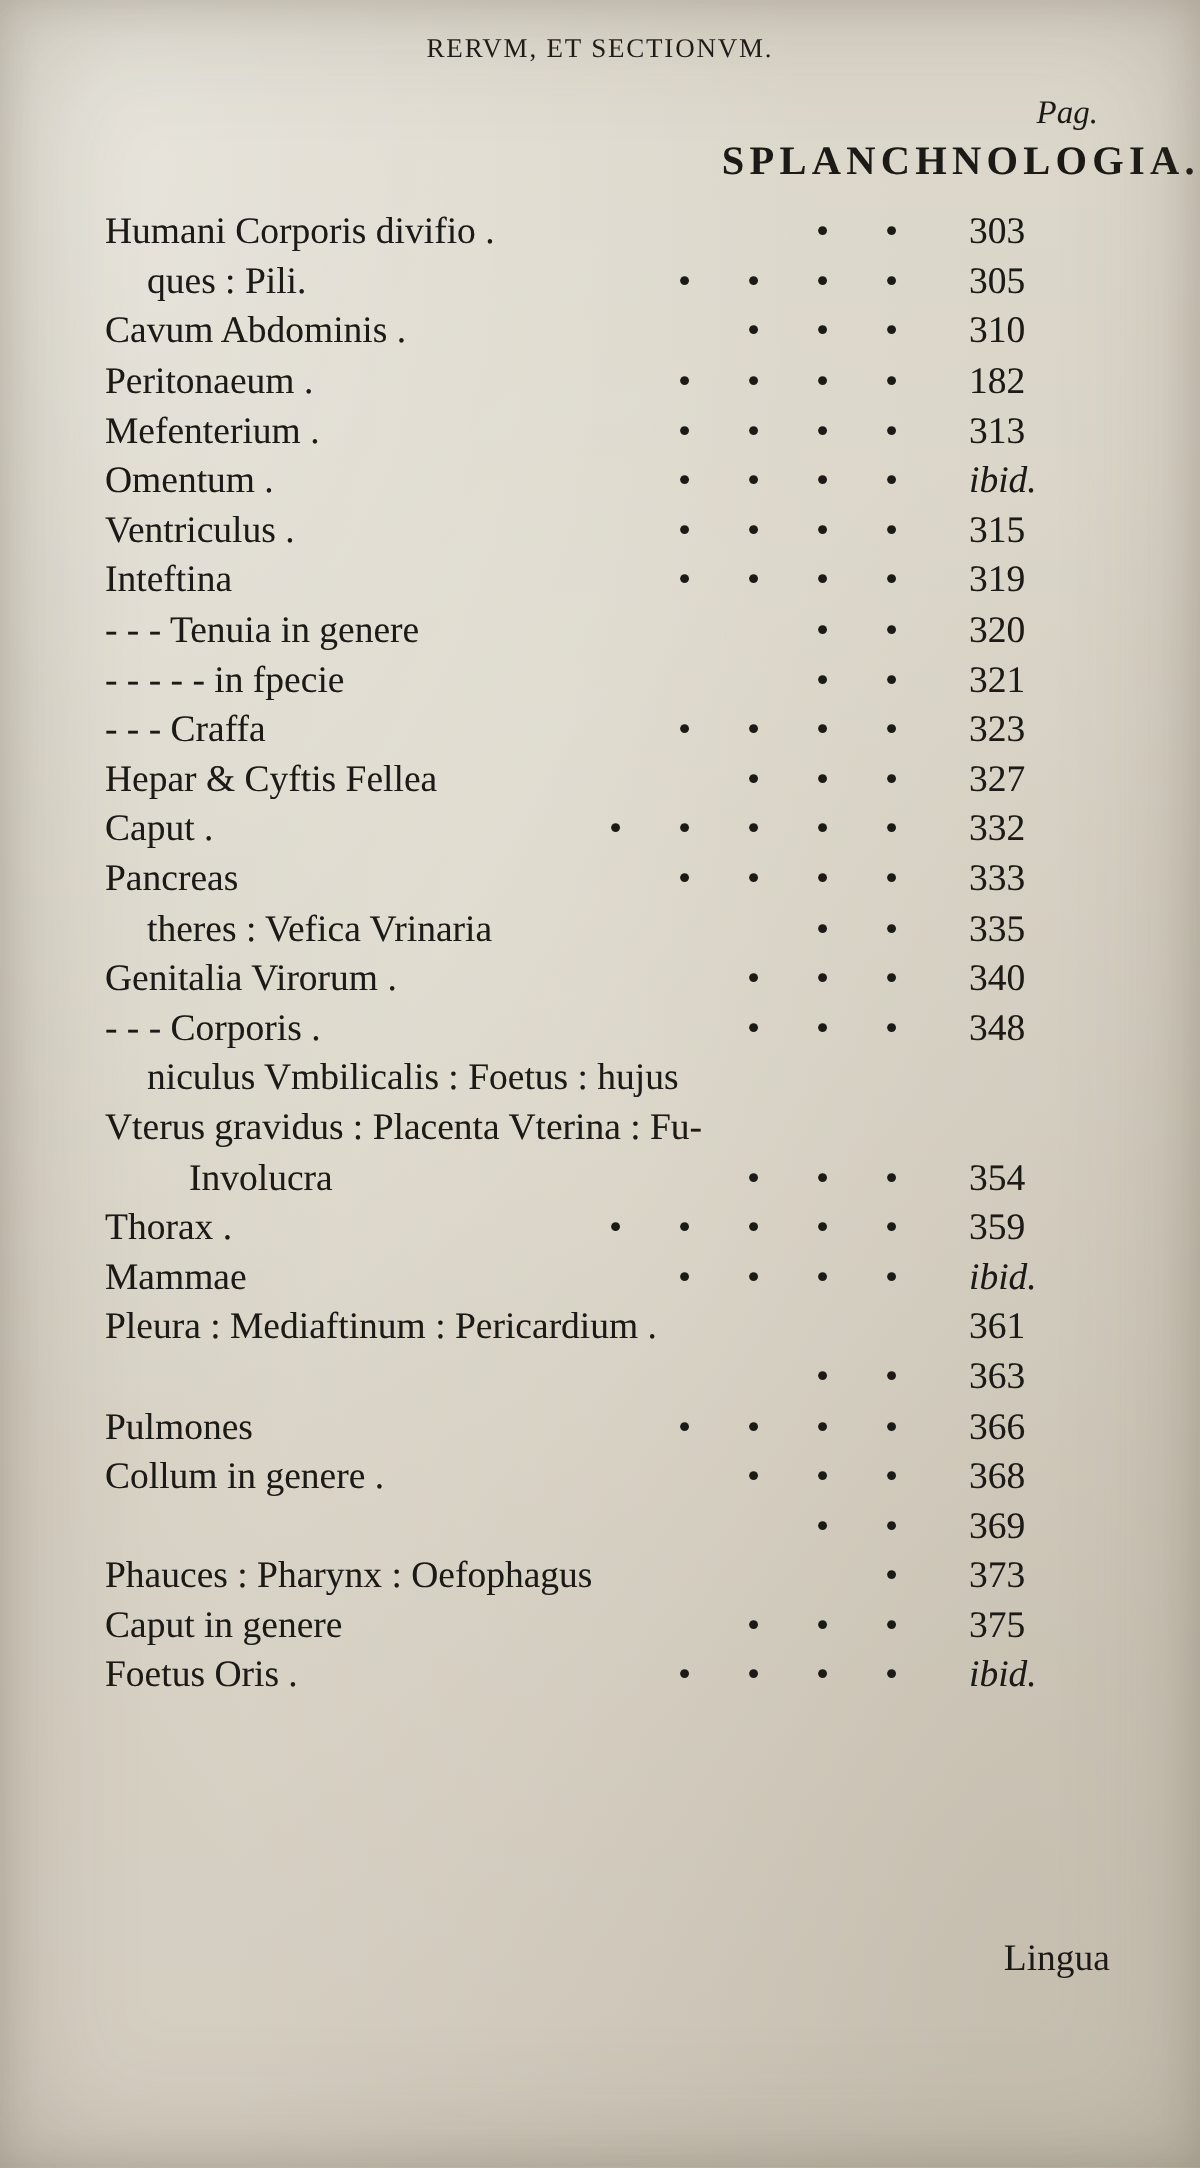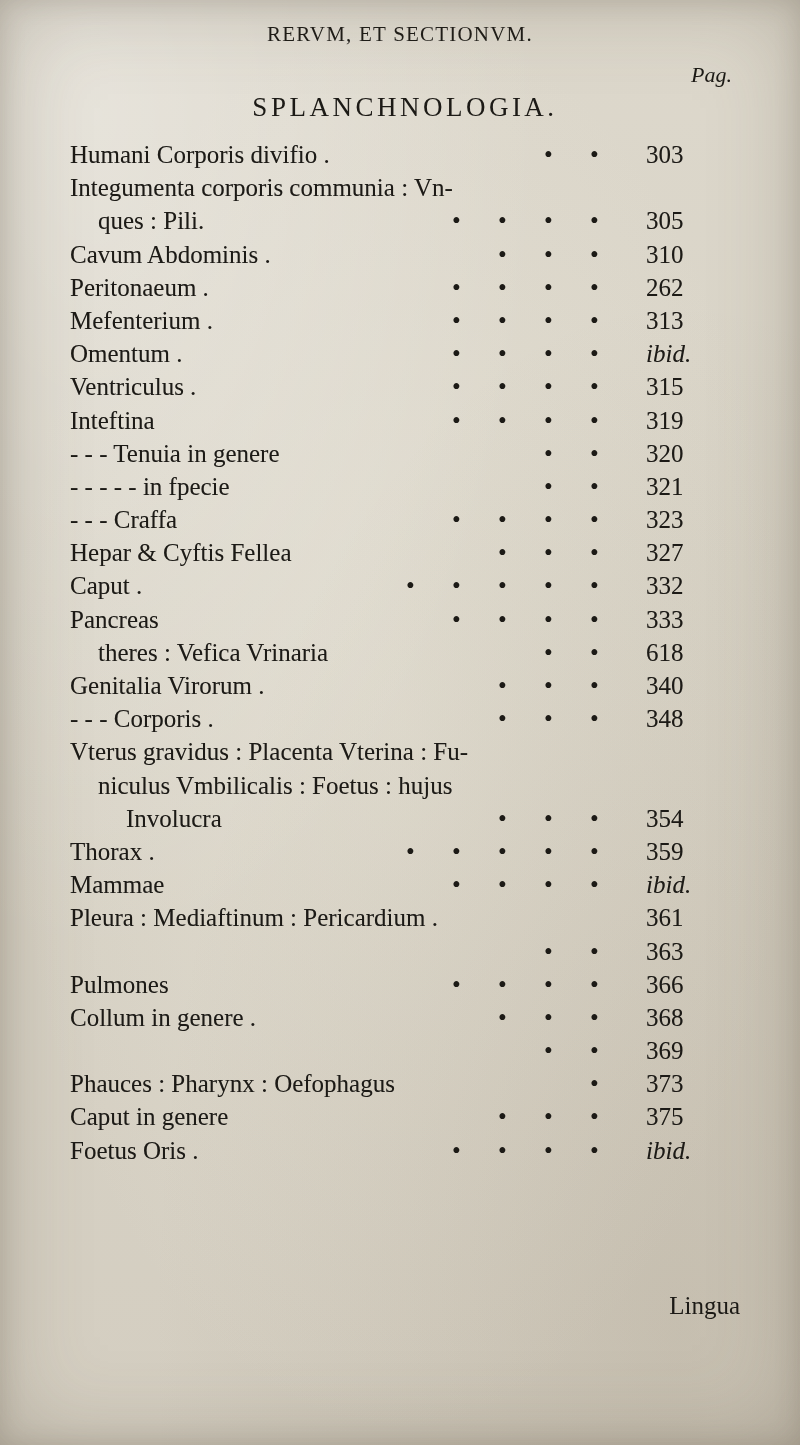--- a/index.html
+++ b/index.html
@@ -36,21 +36,21 @@
     left: 0; top: 0;
     width: 800px;
     height: 1445px;
   }
 
   .header {
     position: absolute;
     left: 0; right: 0;
     top: 22px;
     text-align: center;
-    font-size: 21px;
+    font-size: 18px;
     letter-spacing: 1.2px;
     font-variant: small-caps;
   }
   .header .run {
     font-family: "Liberation Serif", serif;
     font-weight: normal;
   }
 
   .pag {
     position: absolute;
@@ -58,24 +58,25 @@
     top: 62px;
     font-style: italic;
     font-size: 22px;
     text-align: right;
   }
 
   .title {
     position: absolute;
     left: 0; right: 0;
     top: 92px;
-    text-align: center;
+    text-align: right;
     font-size: 27px;
     letter-spacing: 3.5px;
     padding-left: 10px;
+    font-weight: bold;
   }
 
   .toc {
     position: absolute;
     left: 70px;
     top: 138px;
     width: 662px;
   }
 
   .row {
@@ -141,38 +142,37 @@
 
   <div class="pag">Pag.</div>
 
   <div class="title">SPLANCHNOLOGIA.</div>
 
   <div class="toc" id="toc">
       <div class="row"><span class="label indent1">Humani Corporis divifio .</span><span class="dots">
           <span class="dot" style="left: 474px;">•</span>
           <span class="dot" style="left: 520px;">•</span>
         </span><span class="pageno">303</span></div>
-      <div class="row"><span class="label indent1">Integumenta corporis communia : Vn-</span><span class="pageno"></span></div>
       <div class="row"><span class="label indent2">ques : Pili.</span><span class="dots">
           <span class="dot" style="left: 382px;">•</span>
           <span class="dot" style="left: 428px;">•</span>
           <span class="dot" style="left: 474px;">•</span>
           <span class="dot" style="left: 520px;">•</span>
         </span><span class="pageno">305</span></div>
       <div class="row"><span class="label indent1">Cavum Abdominis .</span><span class="dots">
           <span class="dot" style="left: 428px;">•</span>
           <span class="dot" style="left: 474px;">•</span>
           <span class="dot" style="left: 520px;">•</span>
         </span><span class="pageno">310</span></div>
       <div class="row"><span class="label indent1">Peritonaeum .</span><span class="dots">
           <span class="dot" style="left: 382px;">•</span>
           <span class="dot" style="left: 428px;">•</span>
           <span class="dot" style="left: 474px;">•</span>
           <span class="dot" style="left: 520px;">•</span>
-        </span><span class="pageno">262</span></div>
+        </span><span class="pageno">182</span></div>
       <div class="row"><span class="label indent1">Mefenterium .</span><span class="dots">
           <span class="dot" style="left: 382px;">•</span>
           <span class="dot" style="left: 428px;">•</span>
           <span class="dot" style="left: 474px;">•</span>
           <span class="dot" style="left: 520px;">•</span>
         </span><span class="pageno">313</span></div>
       <div class="row"><span class="label indent1">Omentum .</span><span class="dots">
           <span class="dot" style="left: 382px;">•</span>
           <span class="dot" style="left: 428px;">•</span>
           <span class="dot" style="left: 474px;">•</span>
@@ -218,33 +218,33 @@
         </span><span class="pageno">332</span></div>
       <div class="row"><span class="label indent1">Pancreas</span><span class="dots">
           <span class="dot" style="left: 382px;">•</span>
           <span class="dot" style="left: 428px;">•</span>
           <span class="dot" style="left: 474px;">•</span>
           <span class="dot" style="left: 520px;">•</span>
         </span><span class="pageno">333</span></div>
       <div class="row"><span class="label indent2">theres : Vefica Vrinaria</span><span class="dots">
           <span class="dot" style="left: 474px;">•</span>
           <span class="dot" style="left: 520px;">•</span>
-        </span><span class="pageno">618</span></div>
+        </span><span class="pageno">335</span></div>
       <div class="row"><span class="label indent1">Genitalia Virorum .</span><span class="dots">
           <span class="dot" style="left: 428px;">•</span>
           <span class="dot" style="left: 474px;">•</span>
           <span class="dot" style="left: 520px;">•</span>
         </span><span class="pageno">340</span></div>
       <div class="row"><span class="label indent1">- - - Corporis .</span><span class="dots">
           <span class="dot" style="left: 428px;">•</span>
           <span class="dot" style="left: 474px;">•</span>
           <span class="dot" style="left: 520px;">•</span>
         </span><span class="pageno">348</span></div>
+      <div class="row"><span class="label indent2">niculus Vmbilicalis : Foetus : hujus</span><span class="pageno"></span></div>
       <div class="row"><span class="label indent1">Vterus gravidus : Placenta Vterina : Fu-</span><span class="pageno"></span></div>
-      <div class="row"><span class="label indent2">niculus Vmbilicalis : Foetus : hujus</span><span class="pageno"></span></div>
       <div class="row"><span class="label indent3">Involucra</span><span class="dots">
           <span class="dot" style="left: 428px;">•</span>
           <span class="dot" style="left: 474px;">•</span>
           <span class="dot" style="left: 520px;">•</span>
         </span><span class="pageno">354</span></div>
       <div class="row"><span class="label indent1">Thorax .</span><span class="dots">
           <span class="dot" style="left: 336px;">•</span>
           <span class="dot" style="left: 382px;">•</span>
           <span class="dot" style="left: 428px;">•</span>
           <span class="dot" style="left: 474px;">•</span>

